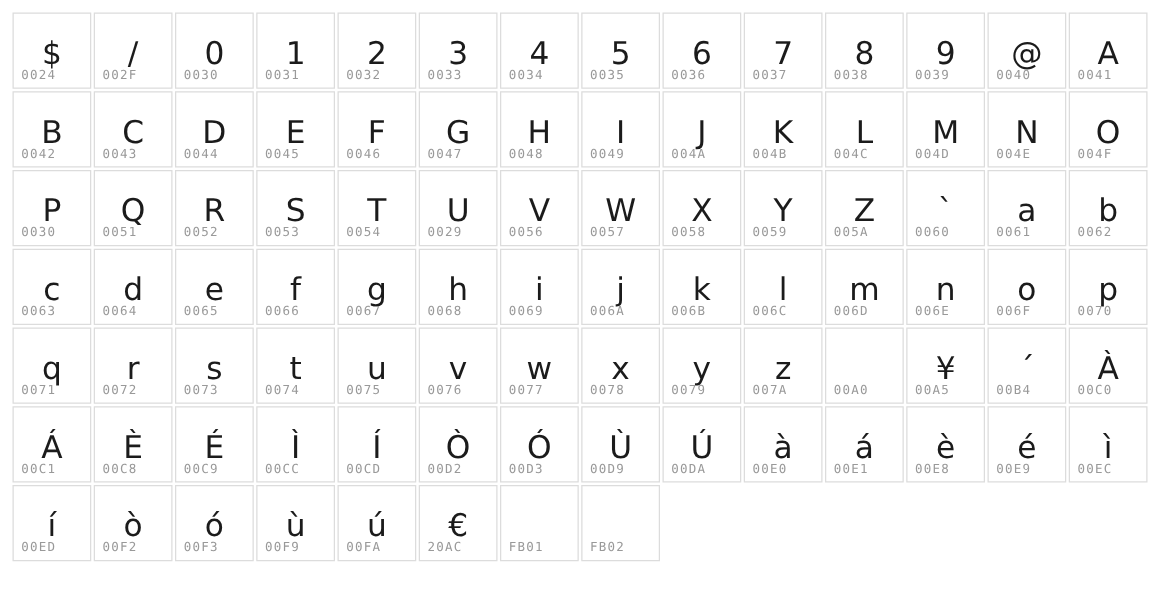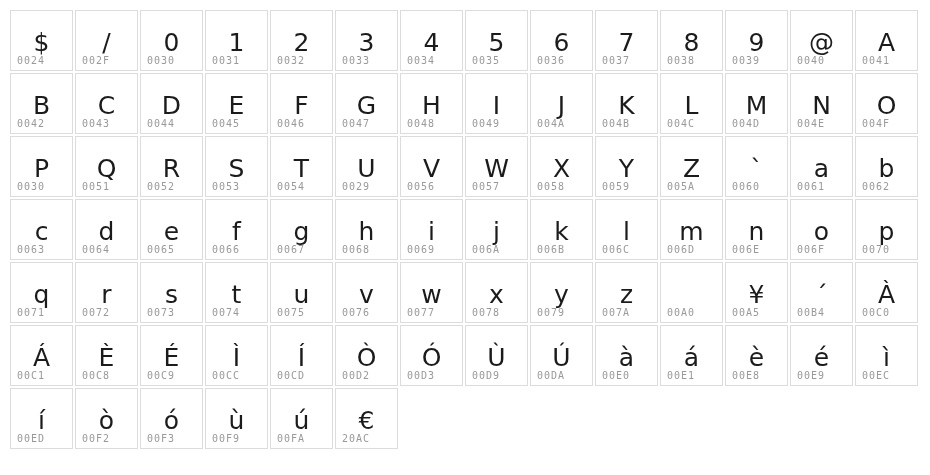--- a/index.html
+++ b/index.html
@@ -408,14 +408,22 @@
         <span class="code">00F9</span>
       </div>
       <div class="cell">
         <span class="glyph">ú</span>
         <span class="code">00FA</span>
       </div>
       <div class="cell">
         <span class="glyph">€</span>
         <span class="code">20AC</span>
       </div>
+      <div class="cell">
+        <span class="glyph"></span>
+        <span class="code">FB01</span>
+      </div>
+      <div class="cell">
+        <span class="glyph"></span>
+        <span class="code">FB02</span>
+      </div>
     </div>
 </div>
 
 </body></html>

